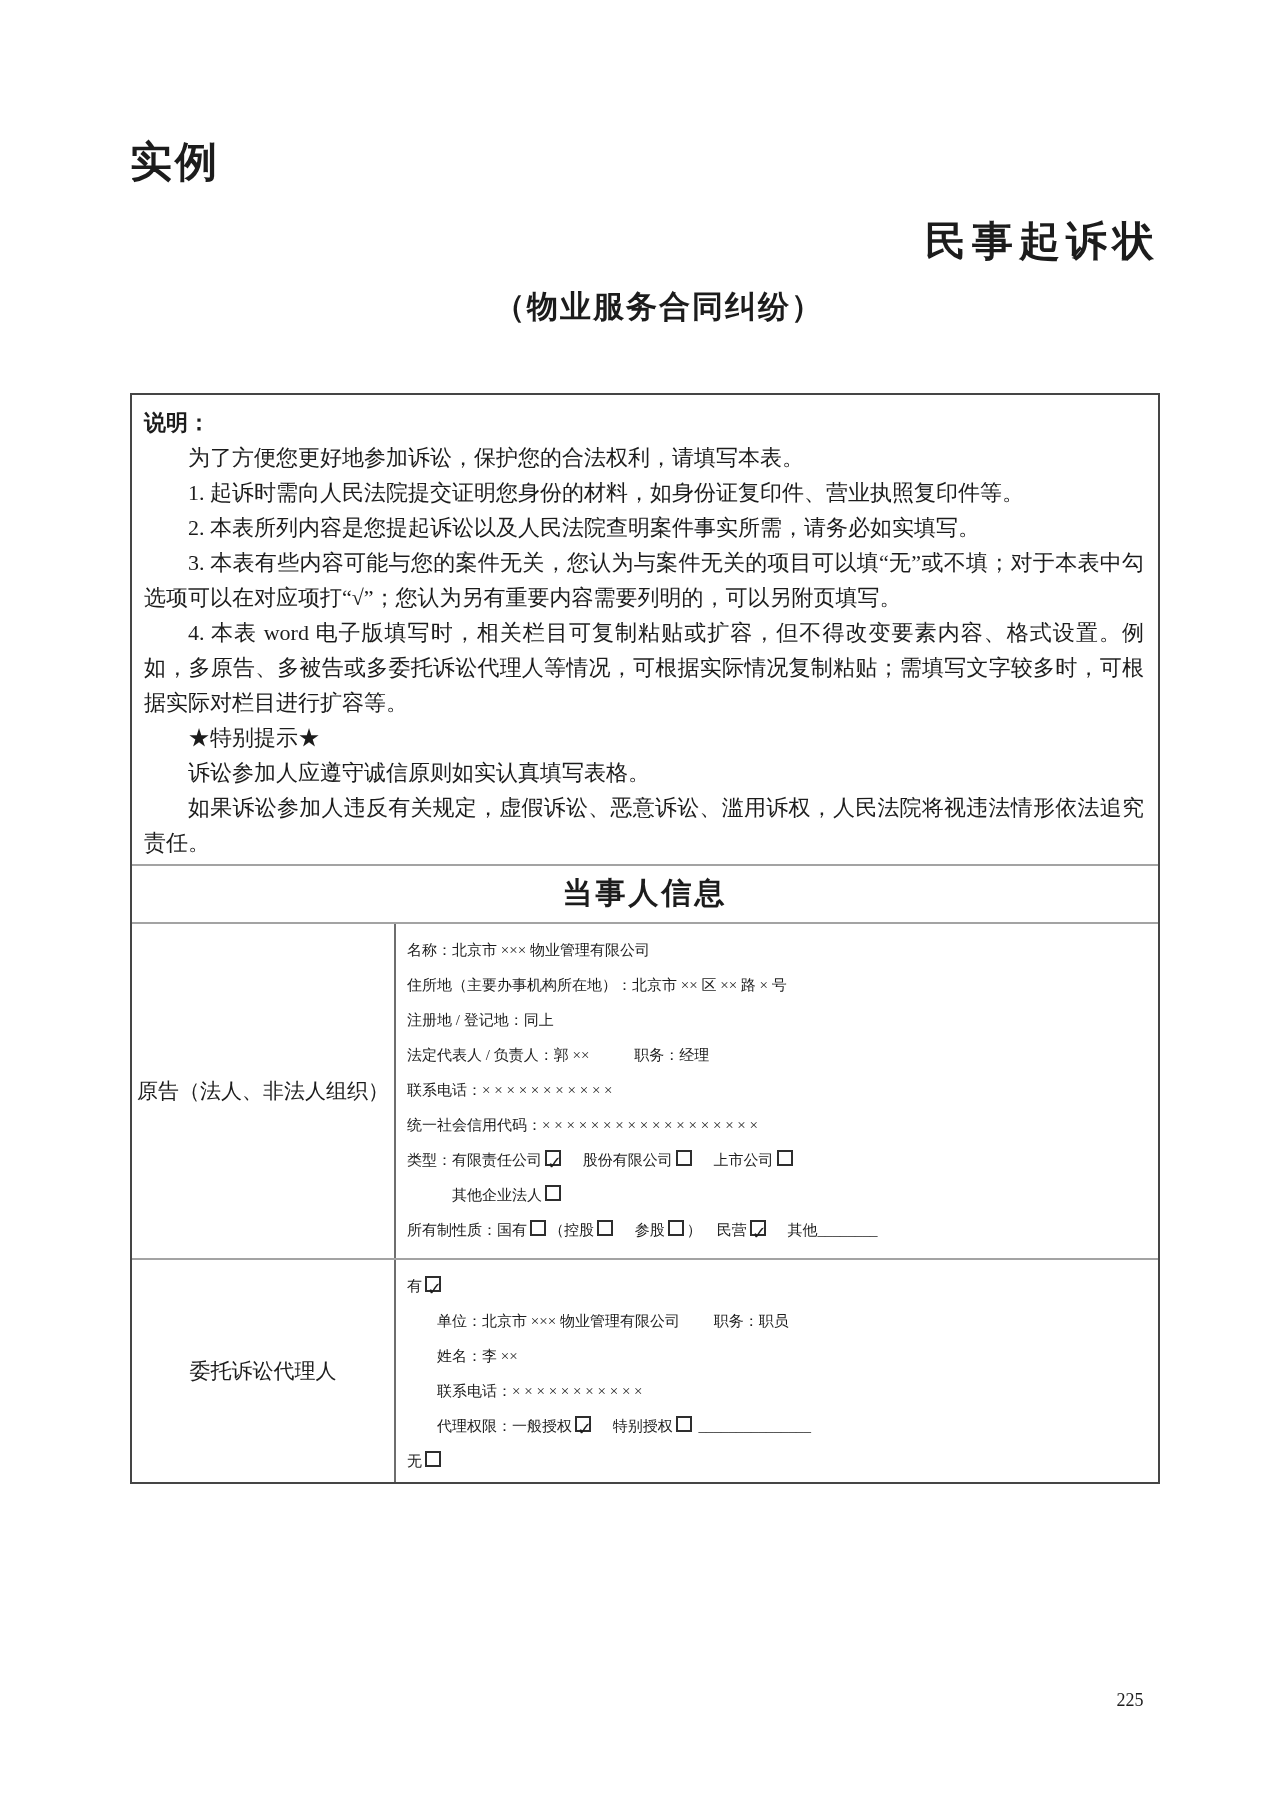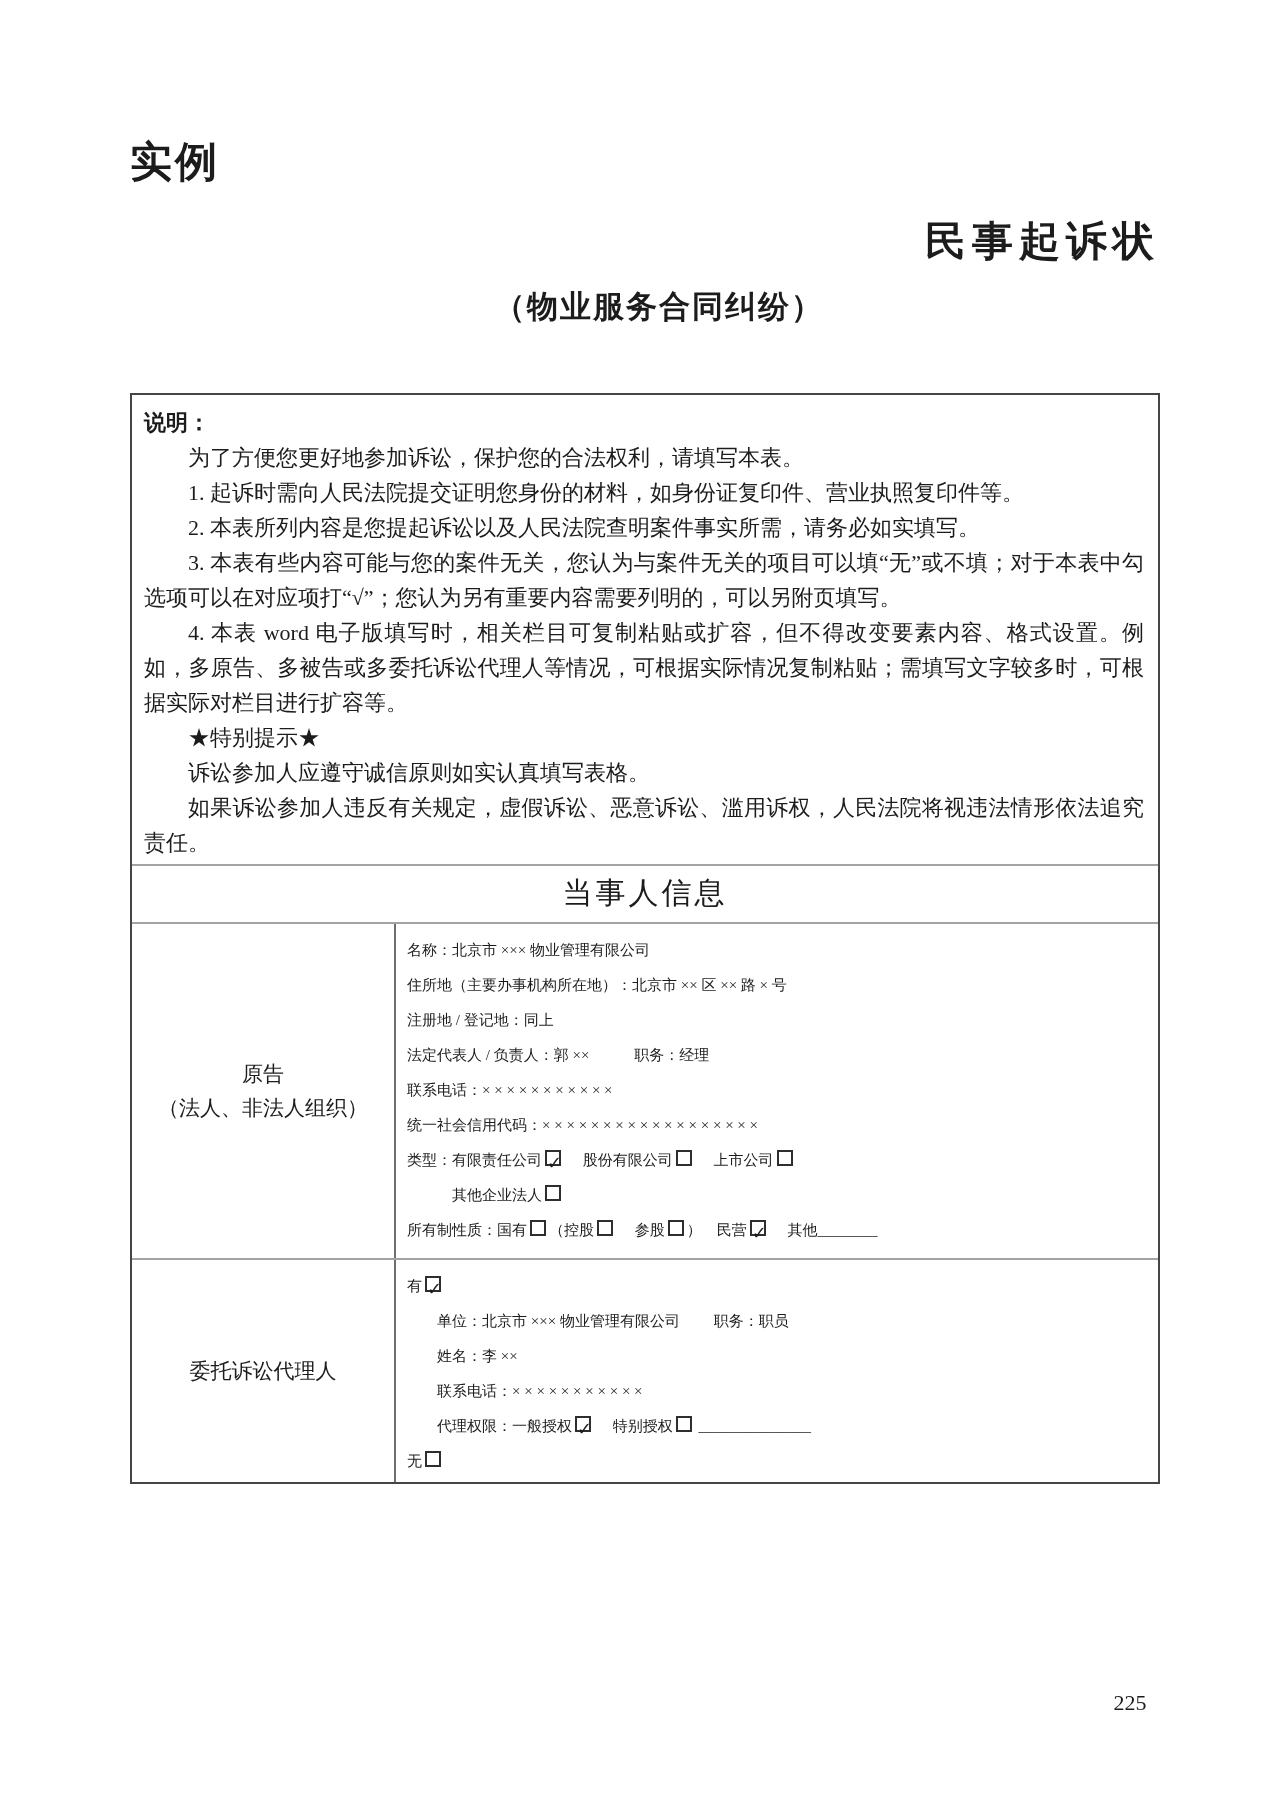--- a/index.html
+++ b/index.html
@@ -28,48 +28,48 @@
     box-sizing:border-box;height:471px;
     border-bottom:2px solid #a3a3a3;
     padding:10px 14px 0 12px;
     font-size:22px;line-height:35px;
   }
   .instructions-heading{font-weight:bold;}
   .para{text-align:justify;text-indent:2em;}
   .section-header{
     box-sizing:border-box;height:58px;line-height:54px;
     border-bottom:2px solid #a3a3a3;
-    text-align:center;font-size:30px;font-weight:normal;letter-spacing:3px;
+    text-align:center;font-size:30px;font-weight:bold;letter-spacing:3px;
   }
   .form-row{display:flex;box-sizing:border-box;}
   .form-row.row-0{height:336px;border-bottom:2px solid #a3a3a3;}
   .form-row.row-1{height:222px;}
   .label-cell{
     width:264px;box-sizing:border-box;border-right:2px solid #6e6e6e;
-    display:flex;flex-direction:column;justify-content:center;align-items:center;
+    display:flex;flex-direction:row;justify-content:center;align-items:center;
     font-size:21px;line-height:34px;text-align:center;flex-shrink:0;
   }
   .content-cell{
     flex:1;box-sizing:border-box;padding:9px 14px 0 11px;
     font-size:15px;line-height:35px;overflow:hidden;
   }
   .content-line{white-space:pre-wrap;}
   .cb{
     display:inline-block;width:16px;height:16px;
     border:2px solid #2e2e2e;box-sizing:border-box;
     vertical-align:-1px;margin:0 3px;position:relative;
   }
   .cb.checked::after{
     content:"✓";position:absolute;left:0px;top:-7px;
     font-size:18px;font-weight:bold;color:#1c1c1c;
     font-family:"DejaVu Sans",sans-serif;
   }
   .page-number{
     position:absolute;left:1095px;top:1690px;width:70px;
-    text-align:center;font-size:22px;
+    text-align:center;font-size:18px;
   }
 </style>
 </head>
 <body>
 
 <div class="page">
   <div class="corner-label">实例</div>
   <h1 class="doc-title">民事起诉状</h1>
   <h2 class="doc-subtitle">（物业服务合同纠纷）</h2>
 

